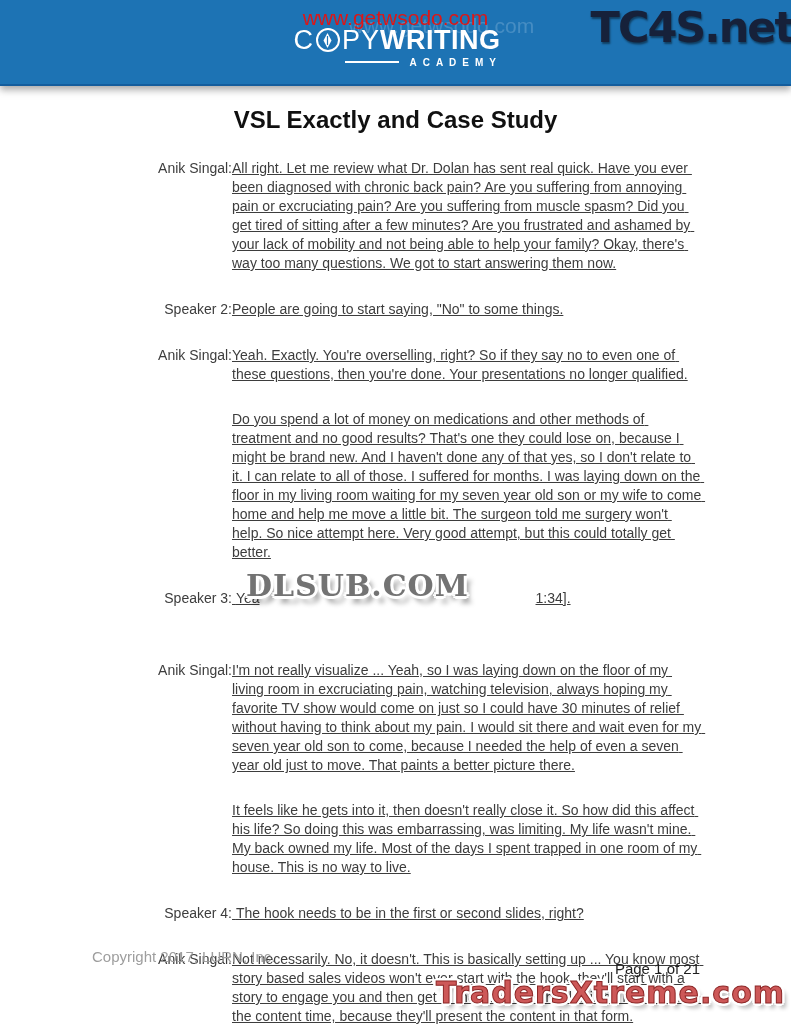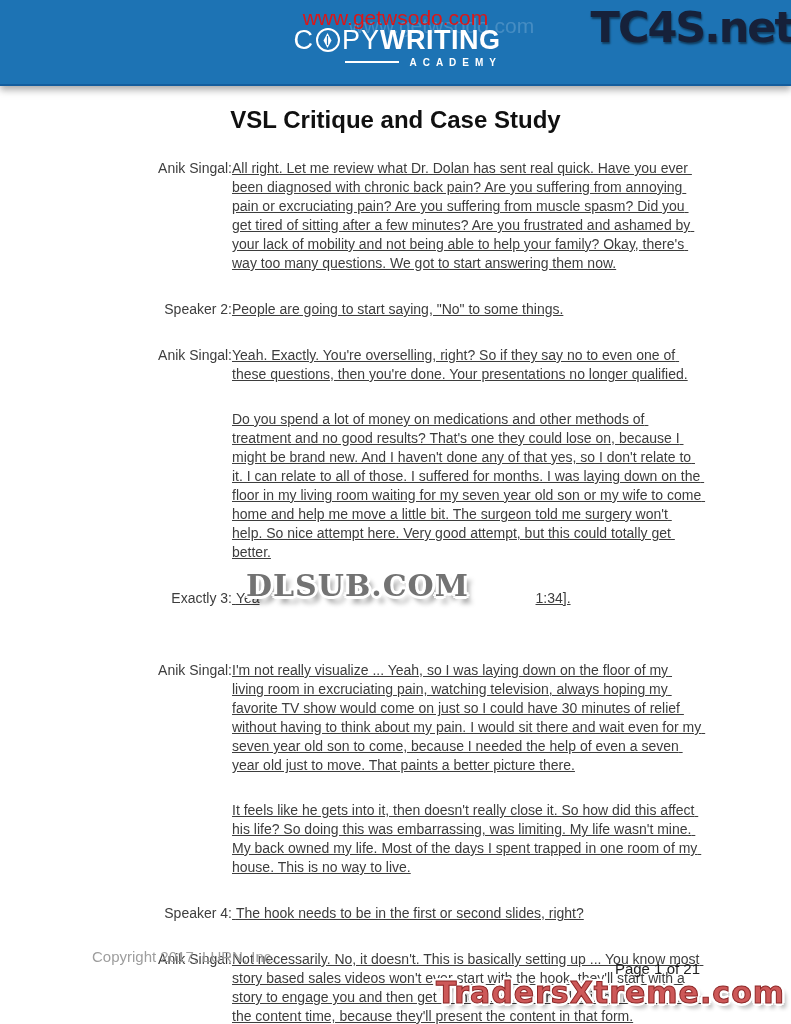--- a/index.html
+++ b/index.html
@@ -80,21 +80,21 @@
       </div>
       <div class="logo-line2">
         <span class="academy-line"></span>
         <span>ACADEMY</span>
       </div>
     </div>
     <div class="tc4s">TC4S.net</div>
   </div>
 
   <div class="main">
-    <h1 class="doc-title">VSL Critique and Case Study</h1>
+    <h1 class="doc-title">VSL Exactly and Case Study</h1>
 
     <div class="transcript">
 
       <div class="row">
         <div class="speaker">Anik Singal:</div>
         <div class="content">
           <p class="para">All right. Let me review what Dr. Dolan has sent real quick. Have you ever been diagnosed with chronic back pain? Are you suffering from annoying pain or excruciating pain? Are you suffering from muscle spasm? Did you get tired of sitting after a few minutes? Are you frustrated and ashamed by your lack of mobility and not being able to help your family? Okay, there's way too many questions. We got to start answering them now.</p>
         </div>
       </div>
 
@@ -107,21 +107,21 @@
 
       <div class="row">
         <div class="speaker">Anik Singal:</div>
         <div class="content">
           <p class="para">Yeah. Exactly. You're overselling, right? So if they say no to even one of these questions, then you're done. Your presentations no longer qualified.</p>
           <p class="para">Do you spend a lot of money on medications and other methods of treatment and no good results? That's one they could lose on, because I might be brand new. And I haven't done any of that yes, so I don't relate to it. I can relate to all of those. I suffered for months. I was laying down on the floor in my living room waiting for my seven year old son or my wife to come home and help me move a little bit. The surgeon told me surgery won't help. So nice attempt here. Very good attempt, but this could totally get better.</p>
         </div>
       </div>
 
       <div class="row">
-        <div class="speaker">Exactly 3:</div>
+        <div class="speaker">Speaker 3:</div>
         <div class="content wm-host">
           <p class="para"><span> Yea</span><span class="wm-gap"></span><span>1:34].</span></p>
           <div class="dlsub">DLSUB.COM</div>
         </div>
       </div>
 
       <div class="row">
         <div class="speaker">Anik Singal:</div>
         <div class="content">
           <p class="para">I'm not really visualize ... Yeah, so I was laying down on the floor of my living room in excruciating pain, watching television, always hoping my favorite TV show would come on just so I could have 30 minutes of relief without having to think about my pain. I would sit there and wait even for my seven year old son to come, because I needed the help of even a seven year old just to move. That paints a better picture there.</p>

